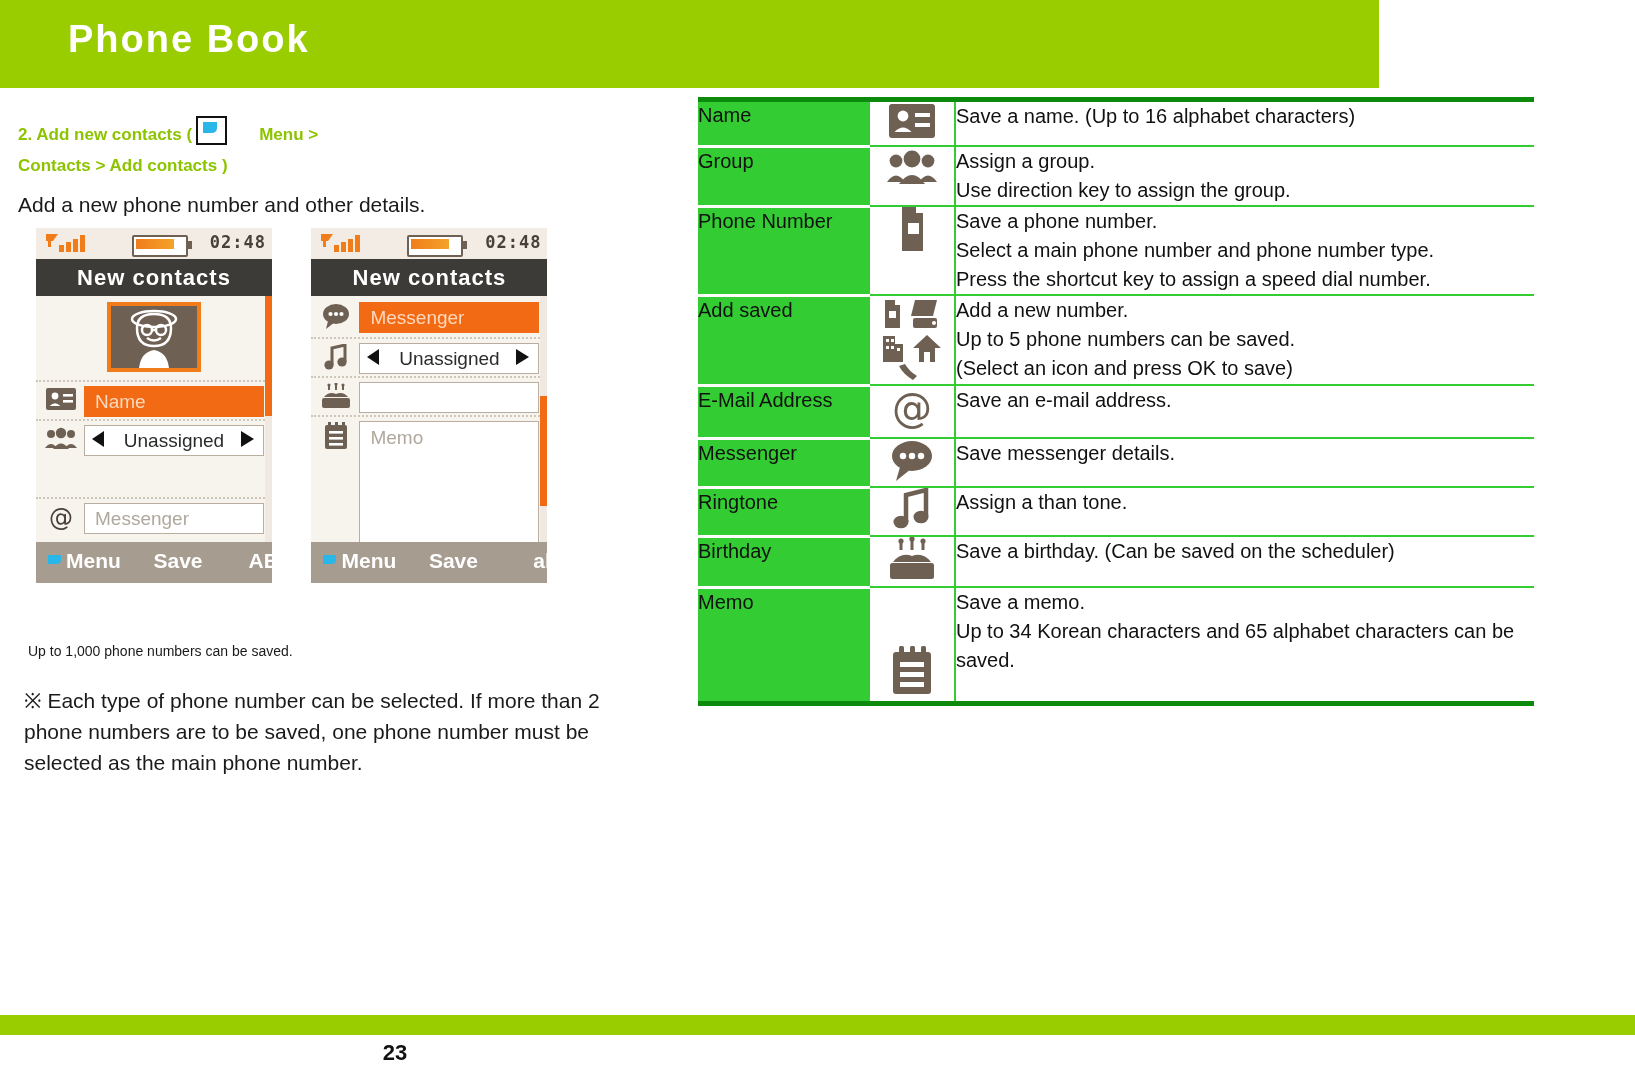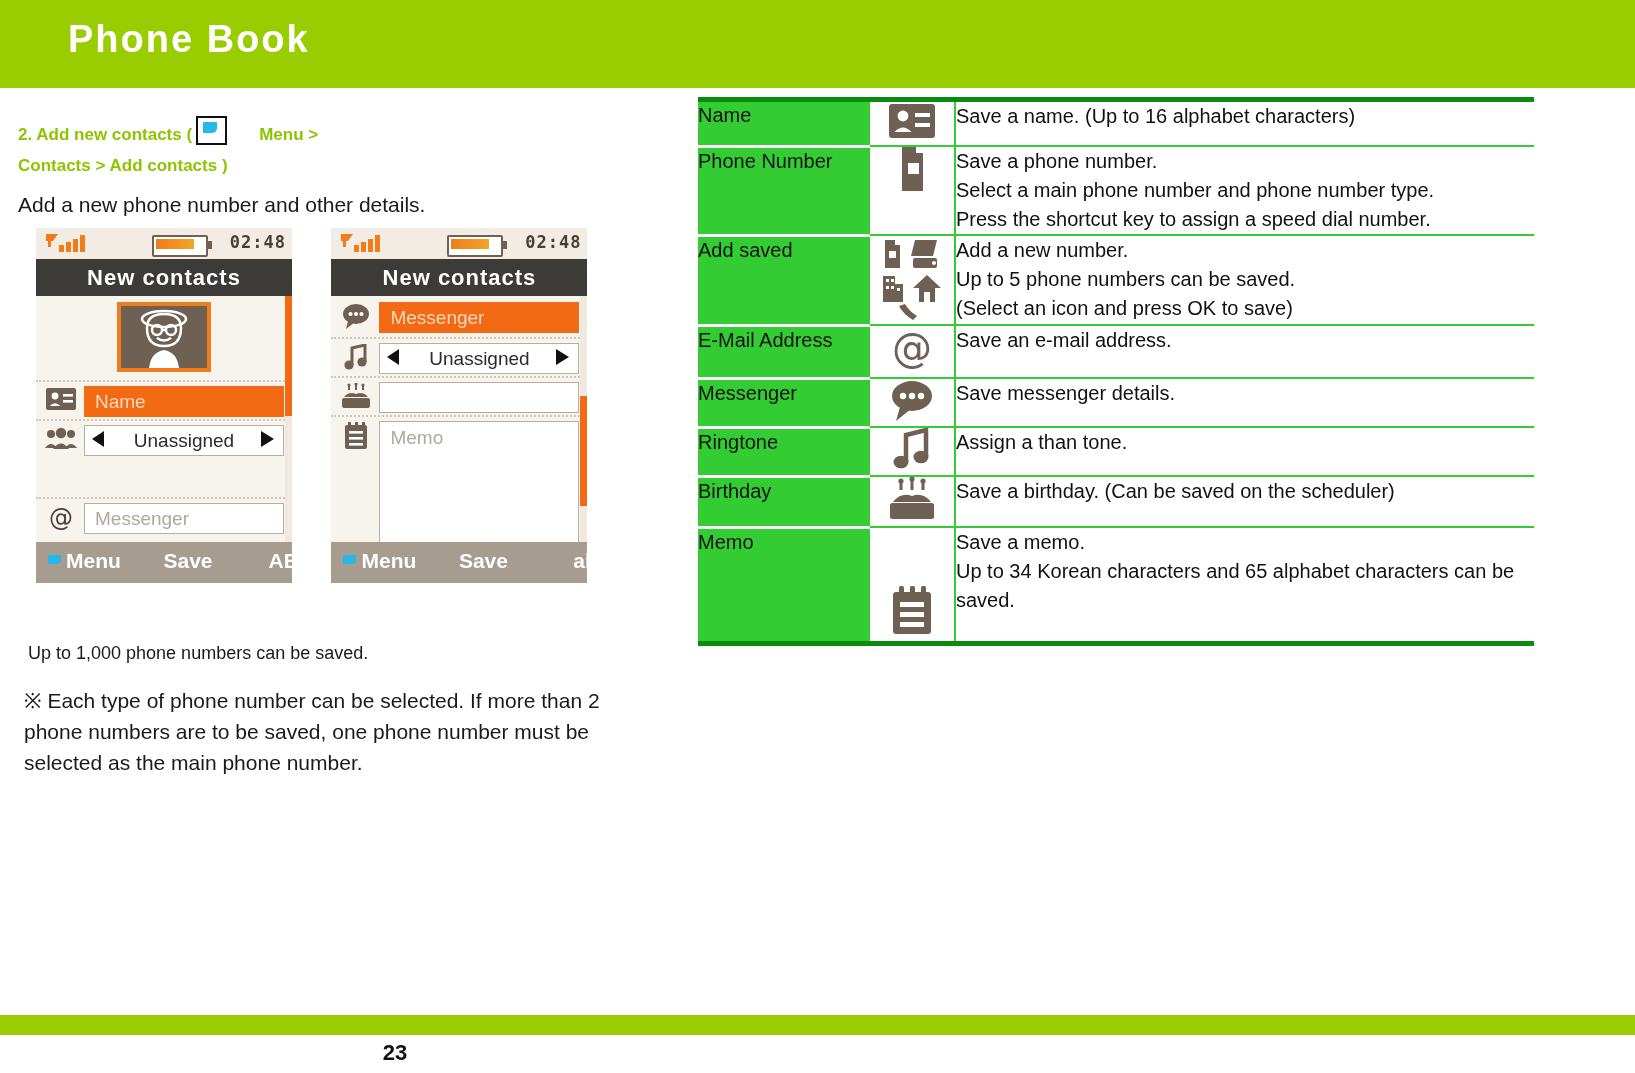--- a/index.html
+++ b/index.html
@@ -6,21 +6,21 @@
   body{
     width:1635px;height:1073px;
     background:#ffffff;
     font-family:"Liberation Sans", sans-serif;
     overflow:hidden;
     position:relative;
   }
 
   
   .header{
-    position:absolute;left:0;top:0;width:1635px;height:88px;
+    position:absolute;left:0;top:0;width:1379px;height:88px;
     background:#9ACD00;
   }
   .header-title{
     position:absolute;left:68px;top:18px;
     font-size:38px;font-weight:bold;color:#ffffff;
     letter-spacing:2px;
     font-family:"Liberation Sans", sans-serif;
   }
 
   
@@ -48,21 +48,21 @@
     position:absolute;left:18px;top:105px;width:650px;
     font-size:21px;color:#1a1a1a;
   }
 
   
   .phones{
     position:absolute;left:36px;top:140px;
   }
   .phone{
     display:inline-block;vertical-align:top;
-    width:256px;height:355px;
+    width:236px;height:355px;
     background:#f4efe9;
     position:relative;
     overflow:hidden;
   }
   .phone.second{margin-left:35px;}
 
   .status-bar{
     position:absolute;left:0;top:0;width:100%;height:31px;
     background:#f2ece4;
   }
@@ -117,21 +117,21 @@
   .soft-bar{
     position:absolute;left:0;bottom:0;width:100%;height:41px;background:#a79c90;padding-left:48px;
   }
   .soft-bar span{position:absolute;top:7px;font-size:21px;font-weight:bold;color:#fff;}
   .sb-left{left:30px;}
   .sb-mid{left:50%;transform:translateX(-50%);}
   .sb-right{right:26px;}
   .sb-tick-l{position:absolute;left:12px;top:14px;width:13px;height:13px;}
   .sb-tick-r{position:absolute;right:8px;top:14px;width:13px;height:13px;}
 
-  .note1{position:absolute;left:28px;top:555px;font-size:18px;color:#1a1a1a;}
+  .note1{position:absolute;left:28px;top:555px;font-size:14px;color:#1a1a1a;}
   .note2{position:absolute;left:24px;top:597px;width:620px;font-size:21px;color:#1a1a1a;line-height:31px;}
 
   
   .table-wrap{
     position:absolute;left:698px;top:97px;width:836px;
   }
   table.spec{
     border-collapse:collapse;width:836px;
     border-top:5px solid #0b8a0b;
     border-bottom:5px solid #0b8a0b;
@@ -427,20 +427,39 @@
                 <rect x="27" y="11" width="15" height="4" fill="#fff"></rect>
                 <rect x="27" y="21" width="15" height="4" fill="#fff"></rect>
               </svg>
           </span>
         </td>
         <td class="c-desc">
           <span class="desc-line">Save a name. (Up to 16 alphabet characters)</span>
         </td>
       </tr>
 
+      <tr>
+        <td class="c-label">Group</td>
+        <td class="c-icon">
+          <span>
+            <svg width="52" height="40" viewBox="0 0 52 40">
+                <circle cx="10" cy="14" r="6.4" fill="#6f6054"></circle>
+                <path d="M1 35 Q10 22 19 35 Z" fill="#6f6054"></path>
+                <circle cx="42" cy="14" r="6.4" fill="#6f6054"></circle>
+                <path d="M33 35 Q42 22 51 35 Z" fill="#6f6054"></path>
+                <circle cx="26" cy="12" r="8.4" fill="#6f6054"></circle>
+                <path d="M13 37 Q26 19 39 37 Z" fill="#6f6054"></path>
+              </svg>
+          </span>
+        </td>
+        <td class="c-desc">
+          <span class="desc-line">Assign a group.</span>
+          <span class="desc-line">Use direction key  to assign  the group.</span>
+        </td>
+      </tr>
 
       <tr>
         <td class="c-label">Phone Number</td>
         <td class="c-icon">
           <span>
             <svg width="30" height="44" viewBox="0 0 30 44">
                 <path d="M5 0 H19 V6 H26 V44 H5 Z" fill="#6f6054"></path>
                 <rect x="11" y="16" width="11" height="11" fill="#fff"></rect>
               </svg>
           </span>

